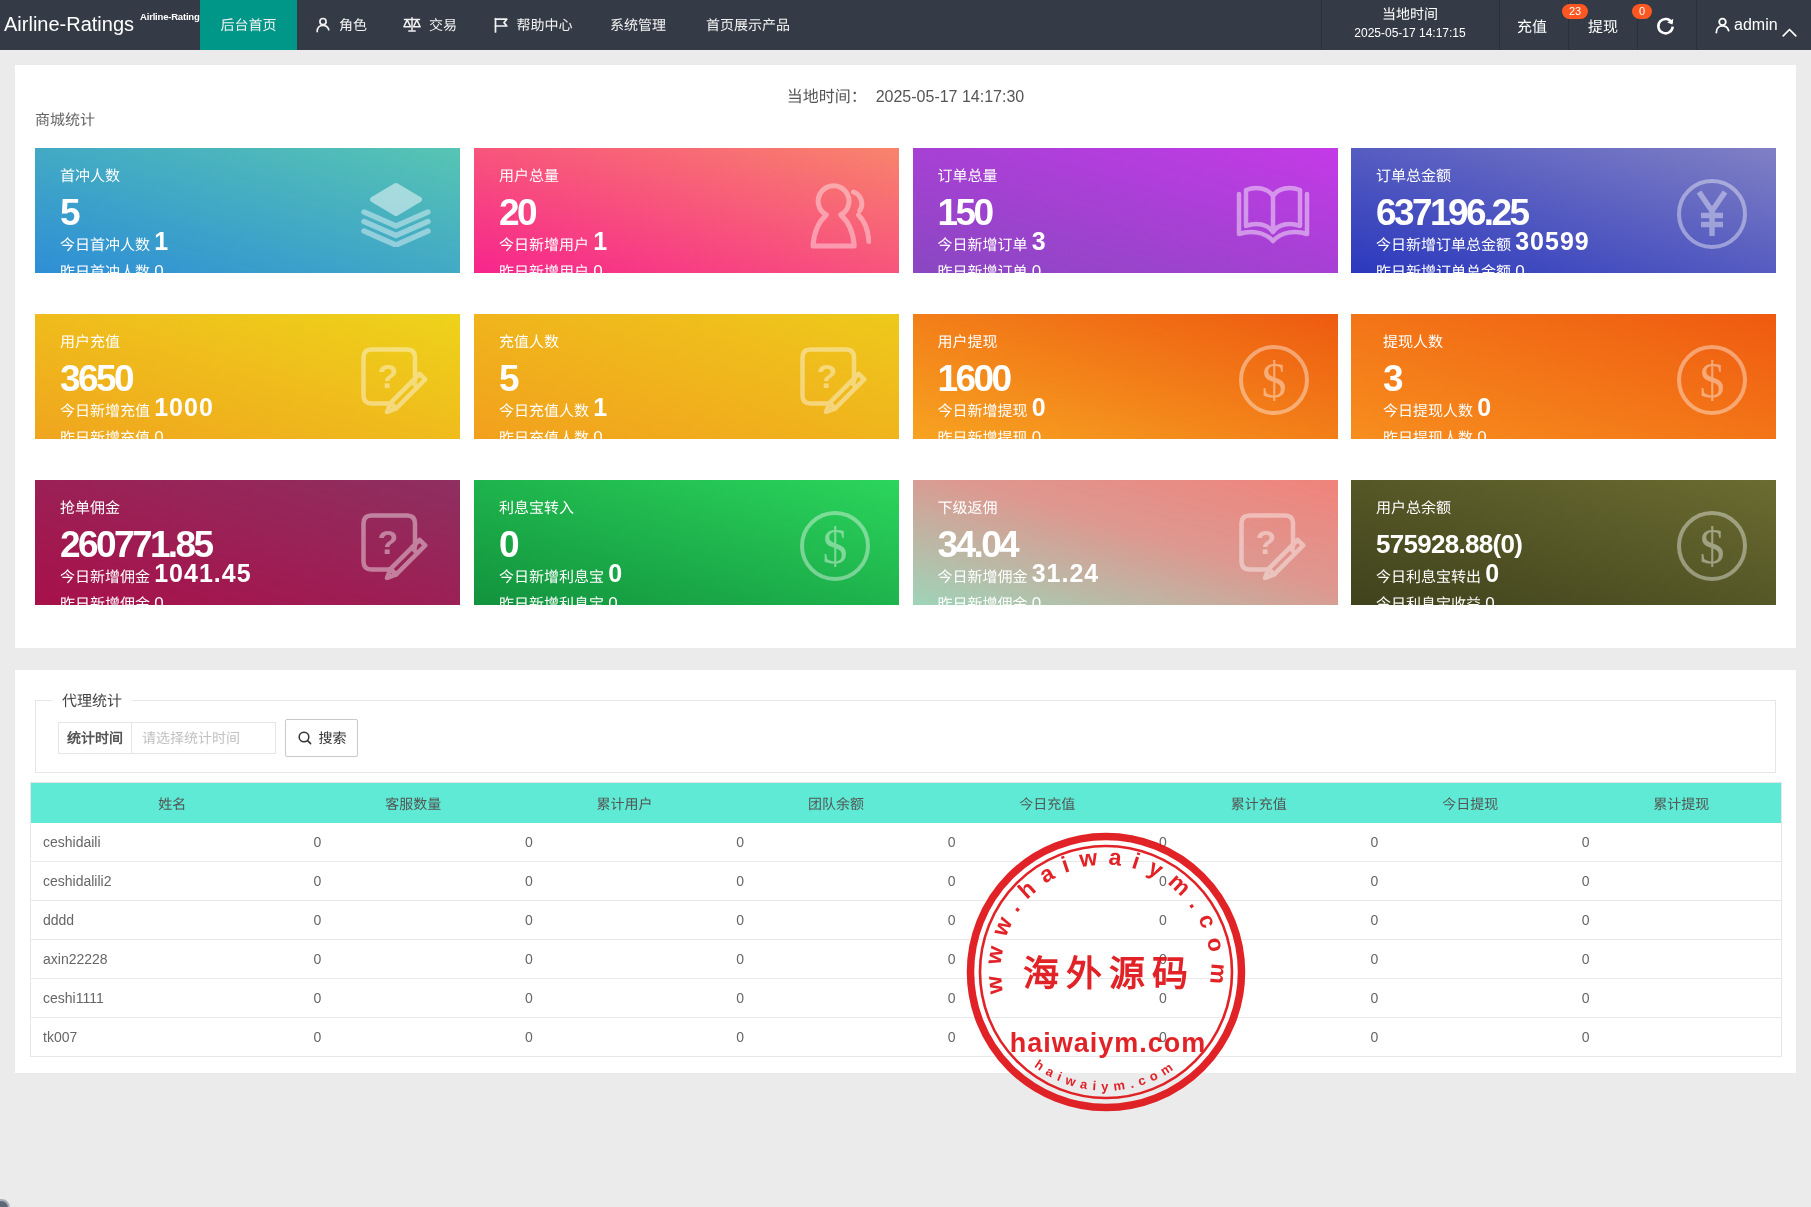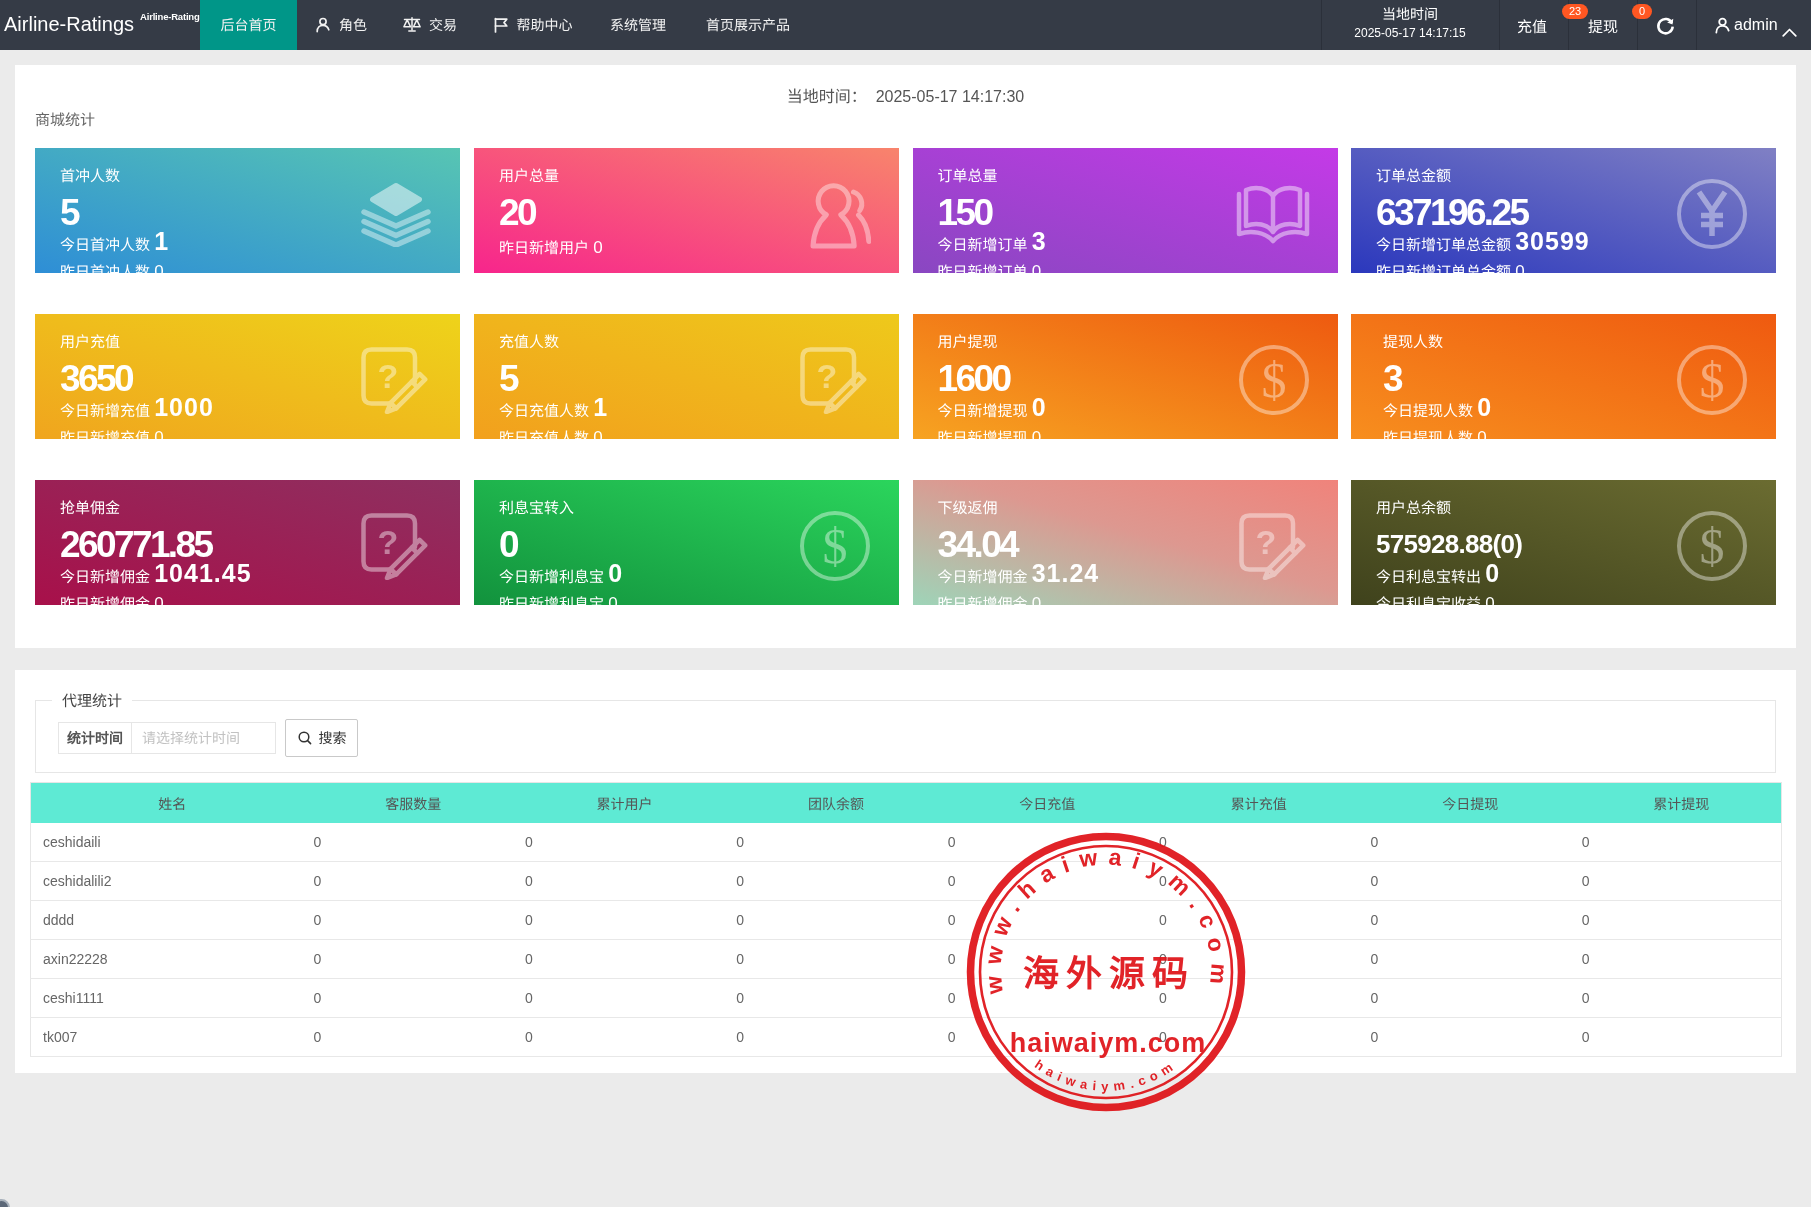--- a/index.html
+++ b/index.html
@@ -113,20 +113,21 @@
             <path d="M4 50 L36 64 L68 50"></path>
           </g>
 <g opacity="0.5">
             <path d="M36 4.5 L59.5 18.5 L36 32.5 L12.5 18.5 Z" fill="#fff" stroke="#fff" stroke-width="5" stroke-linejoin="round"></path>
           </g>
 </svg>
       </div>
 <div class="card" style="left:439px;top:0px;background:linear-gradient(to top right,#f7258c,#f8846c);">
 <div class="lab">用户总量</div>
 <div class="big">20</div>
+<div class="l3">今日新增用户 <b>1</b></div>
 <div class="l4">昨日新增用户 <span>0</span></div>
 <svg class="cic" width="68" height="70" viewBox="0 0 68 70">
 <g fill="none" stroke="#fff" opacity="0.40" stroke-width="5" stroke-linecap="round" stroke-linejoin="round">
 <path d="M50.5 13 A12.5 12.5 0 0 1 56.8 31.5"></path>
 <path d="M55.5 36 C61.5 42 65.3 51 65.8 62.5"></path>
 <path d="M10 67 C10.8 52 16 42.5 23.4 35.8 A15.4 15.4 0 1 1 37.8 35.8 C45.2 42.5 50.4 52 51.2 67 L10 67 Z"></path>
 </g>
         </svg>
       </div>
 <div class="card" style="left:877.5px;top:0px;background:linear-gradient(to top right,#8947c1,#c43ae7);">

